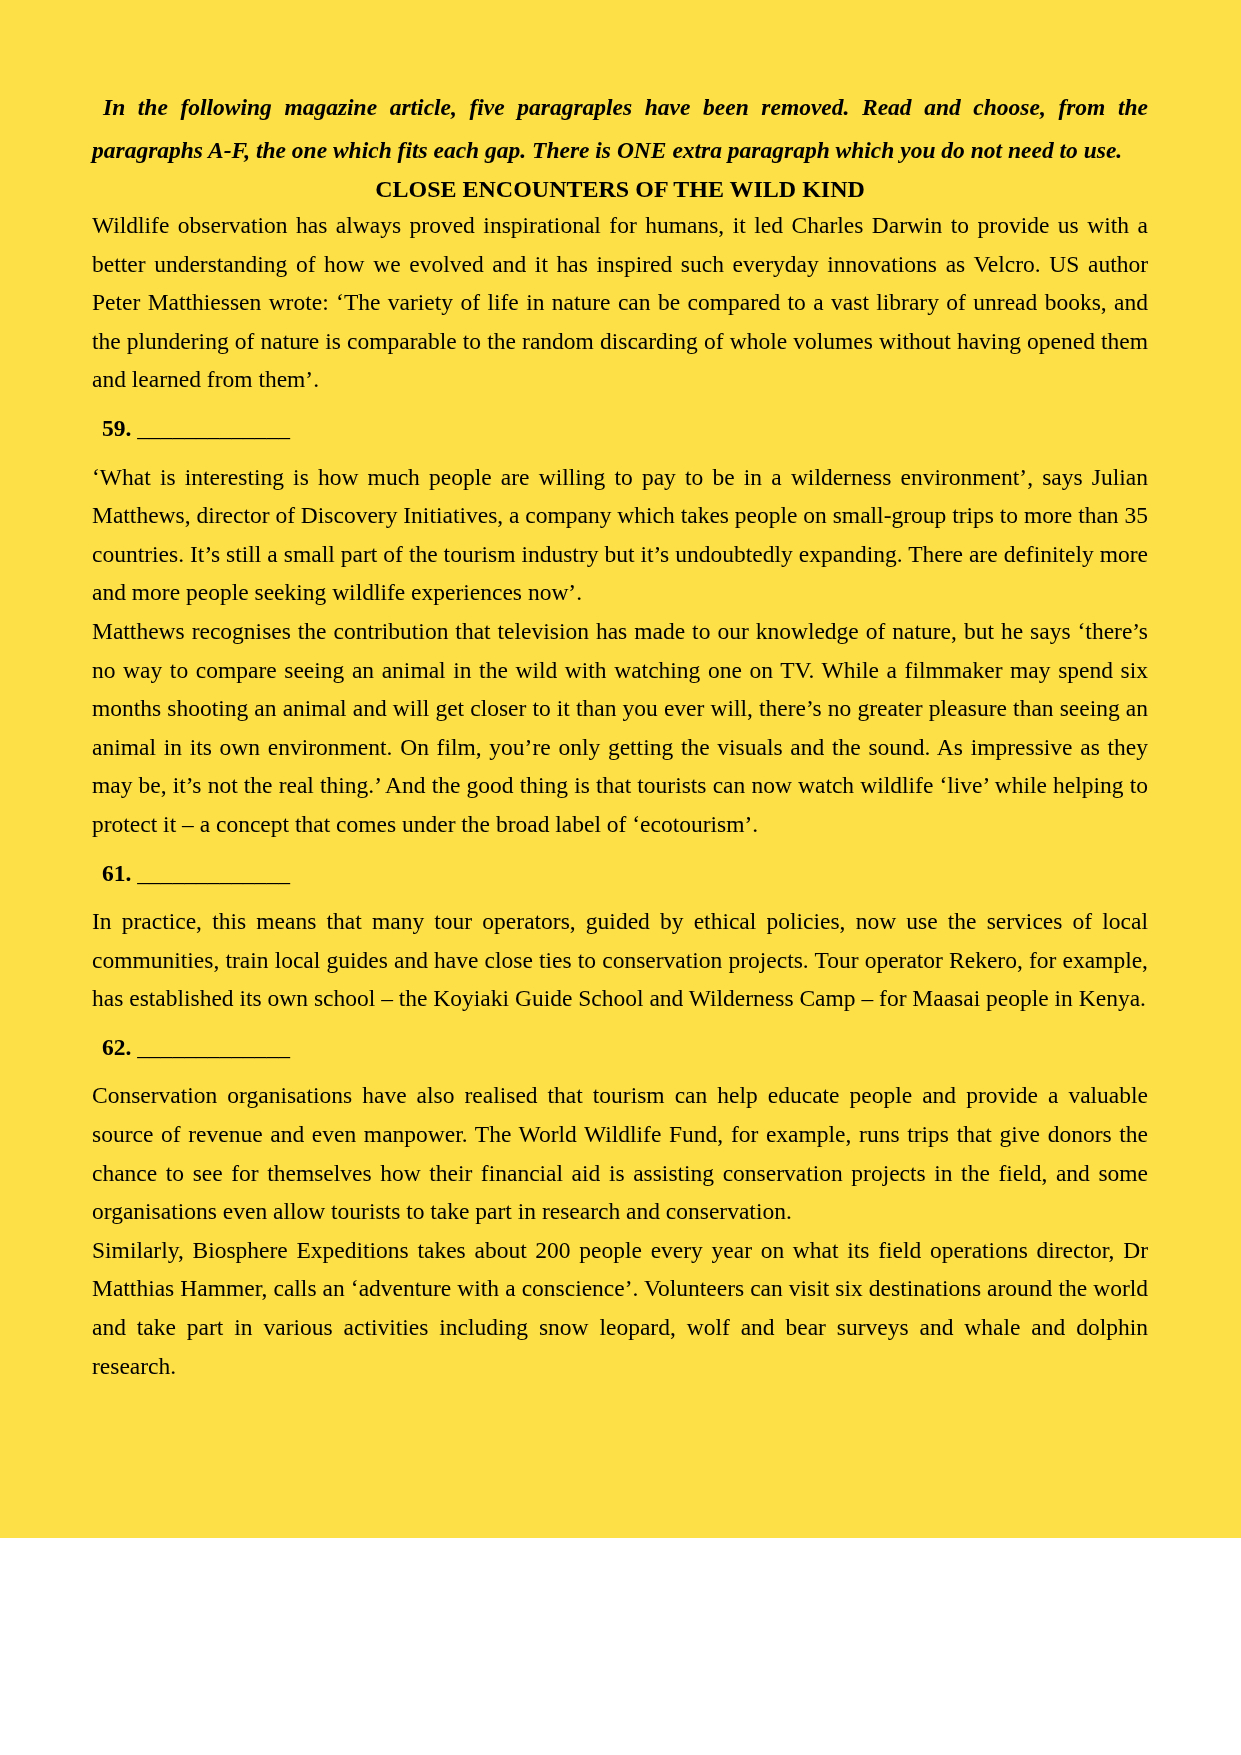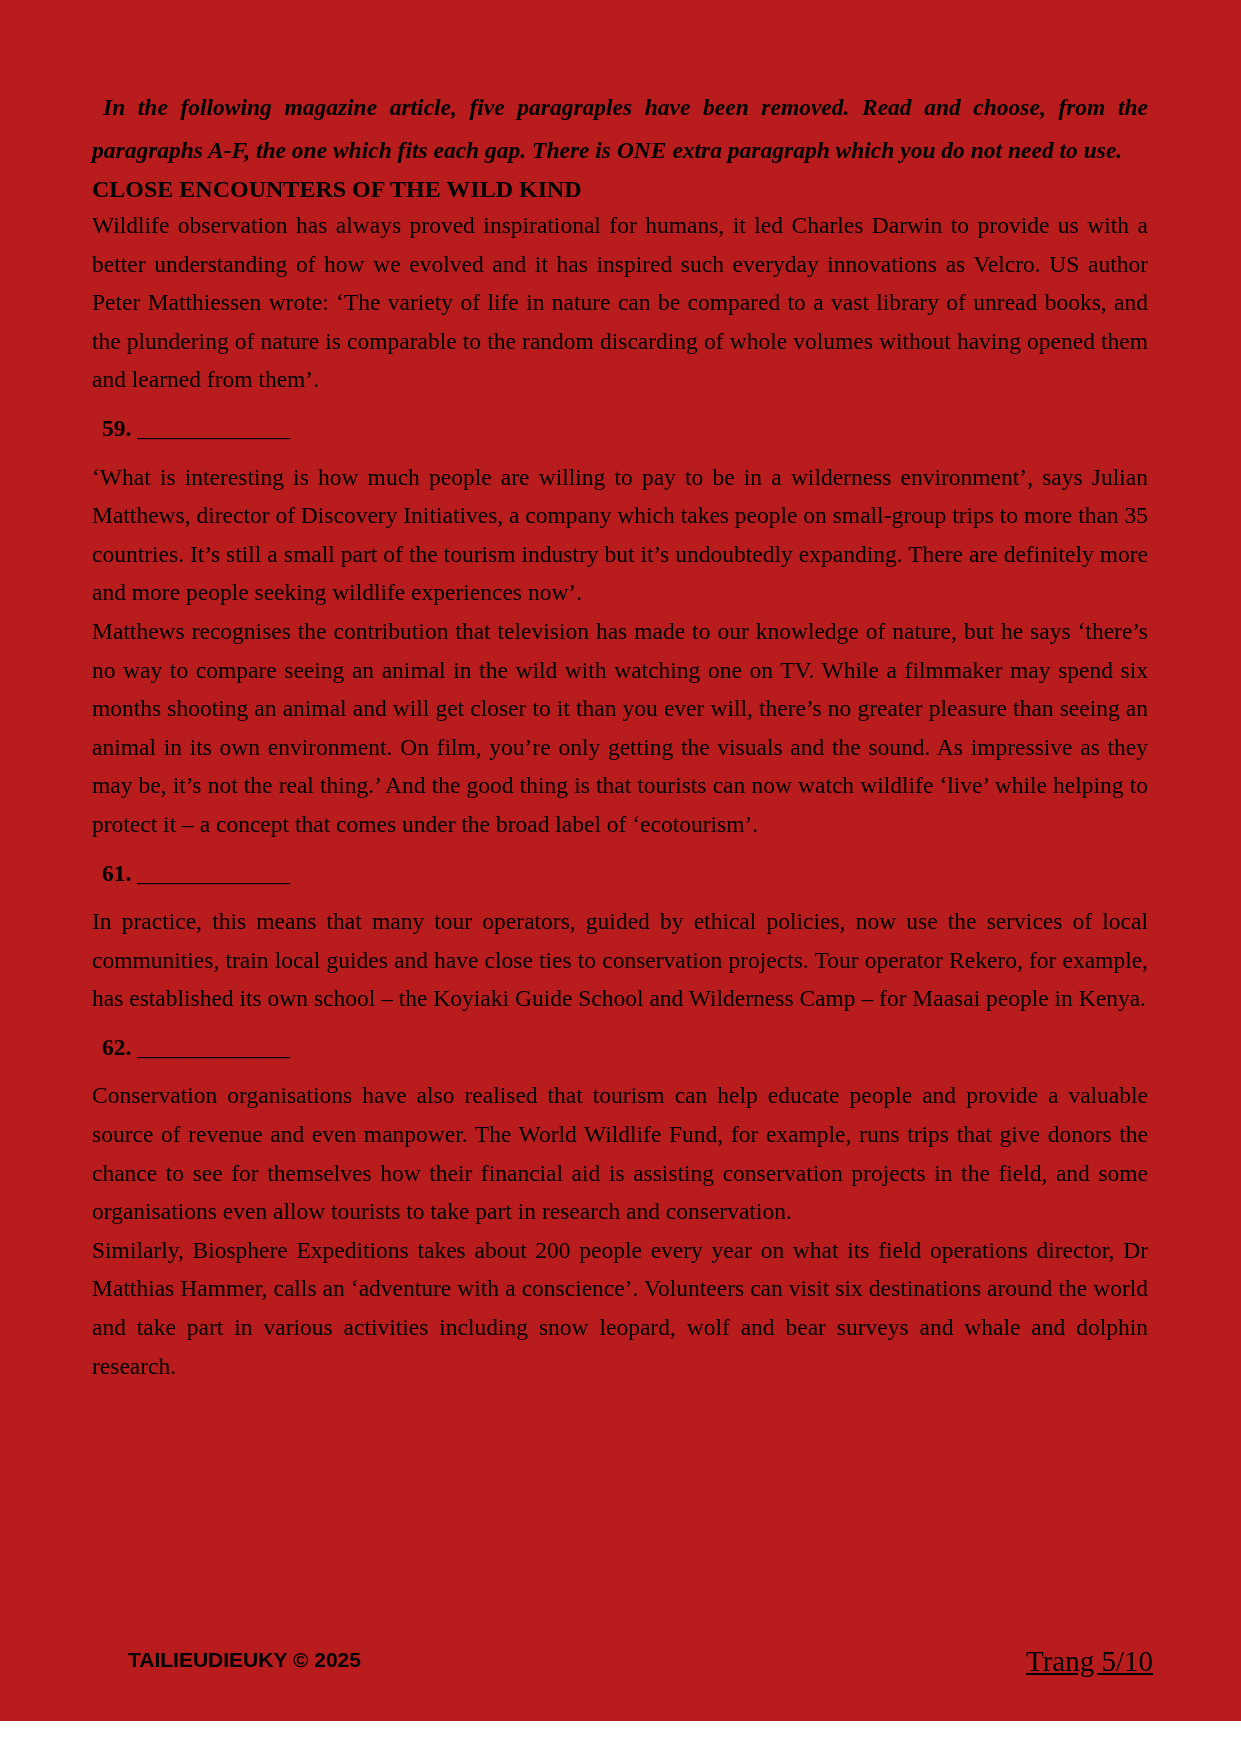--- a/index.html
+++ b/index.html
@@ -3,22 +3,22 @@
 <meta charset="utf-8">
 <style>
   html, body {
     margin: 0;
     padding: 0;
     background: #ffffff;
   }
   .page {
     position: relative;
     width: 1241px;
-    height: 1721px;
-    background: #b91c1c;
+    height: 1538px;
+    background: #fde047;
     color: #000000;
     font-family: "Liberation Serif", serif;
     overflow: hidden;
     box-sizing: border-box;
   }
   .content {
     position: absolute;
     top: 86px;
     left: 92px;
     width: 1056px;
@@ -30,21 +30,21 @@
     font-style: italic;
     text-align: justify;
     text-align-last: left;
     text-indent: 11px;
     margin: 0;
   }
   .title {
     font-size: 24px;
     line-height: 34px;
     font-weight: bold;
-    text-align: left;
+    text-align: center;
     margin: 0;
   }
   .subtitle {
     font-size: 23.5px;
     line-height: 38px;
     font-weight: bold;
     font-style: italic;
     text-align: center;
     margin: 0;
   }

